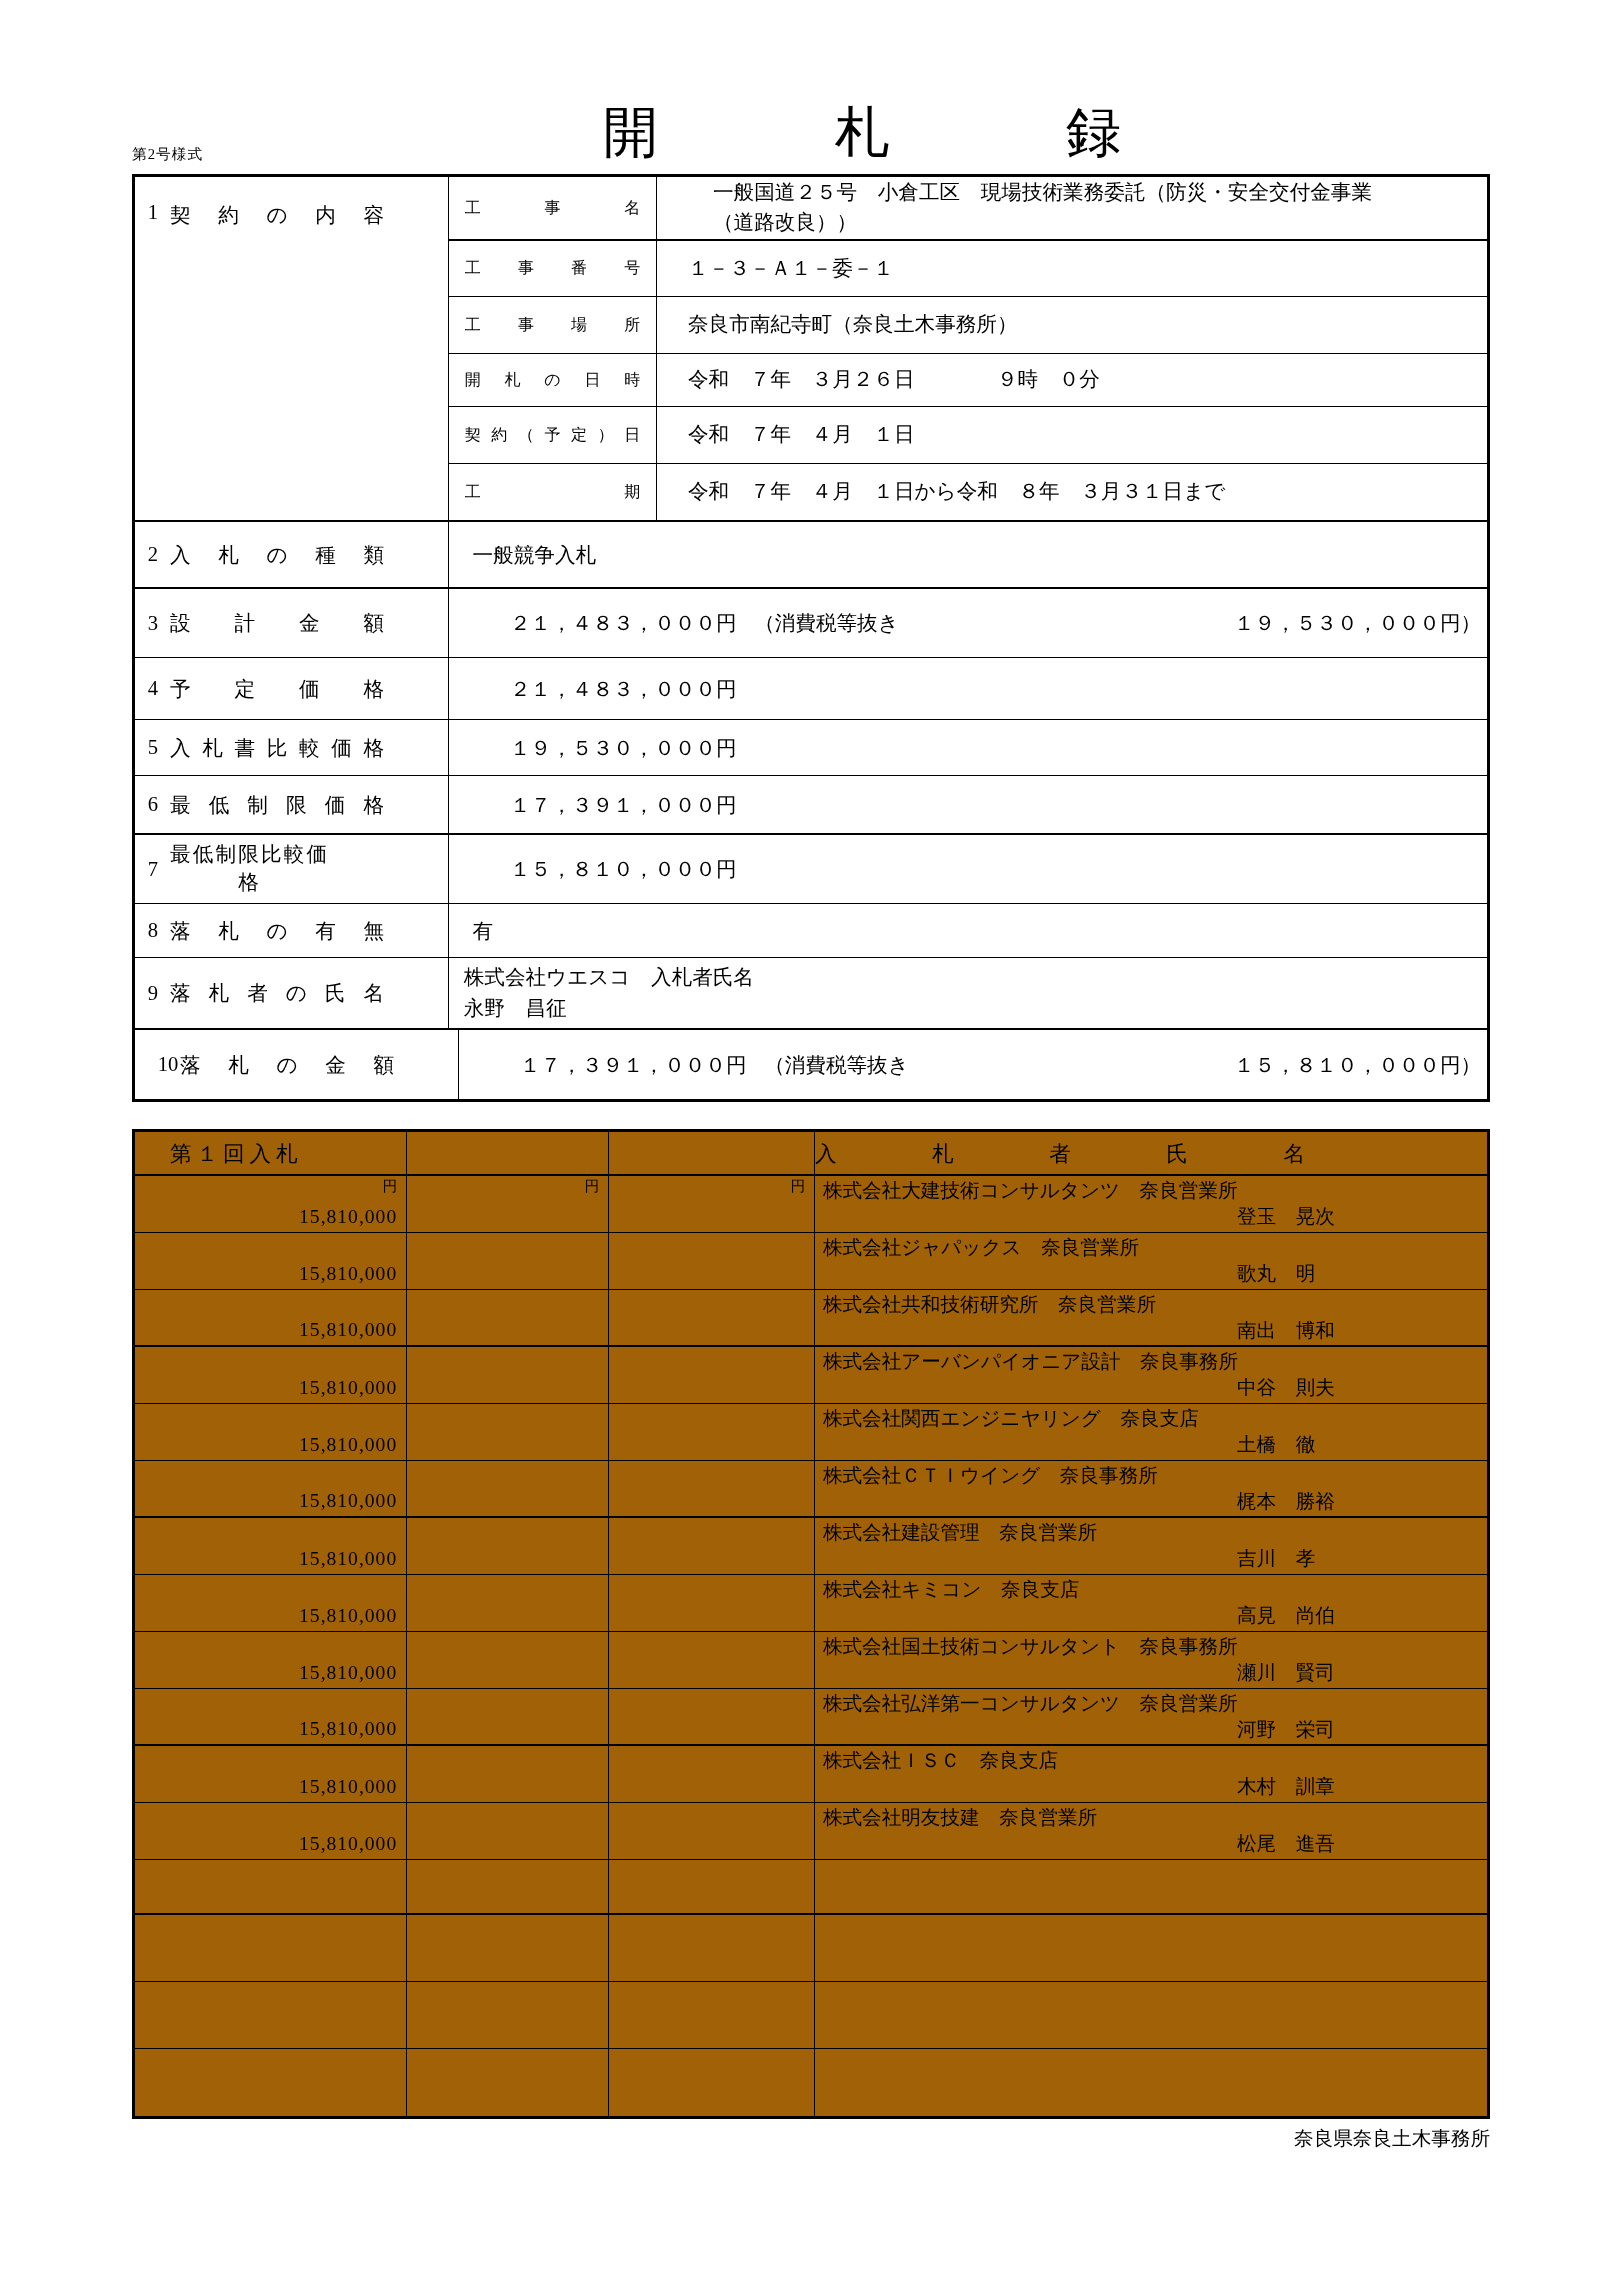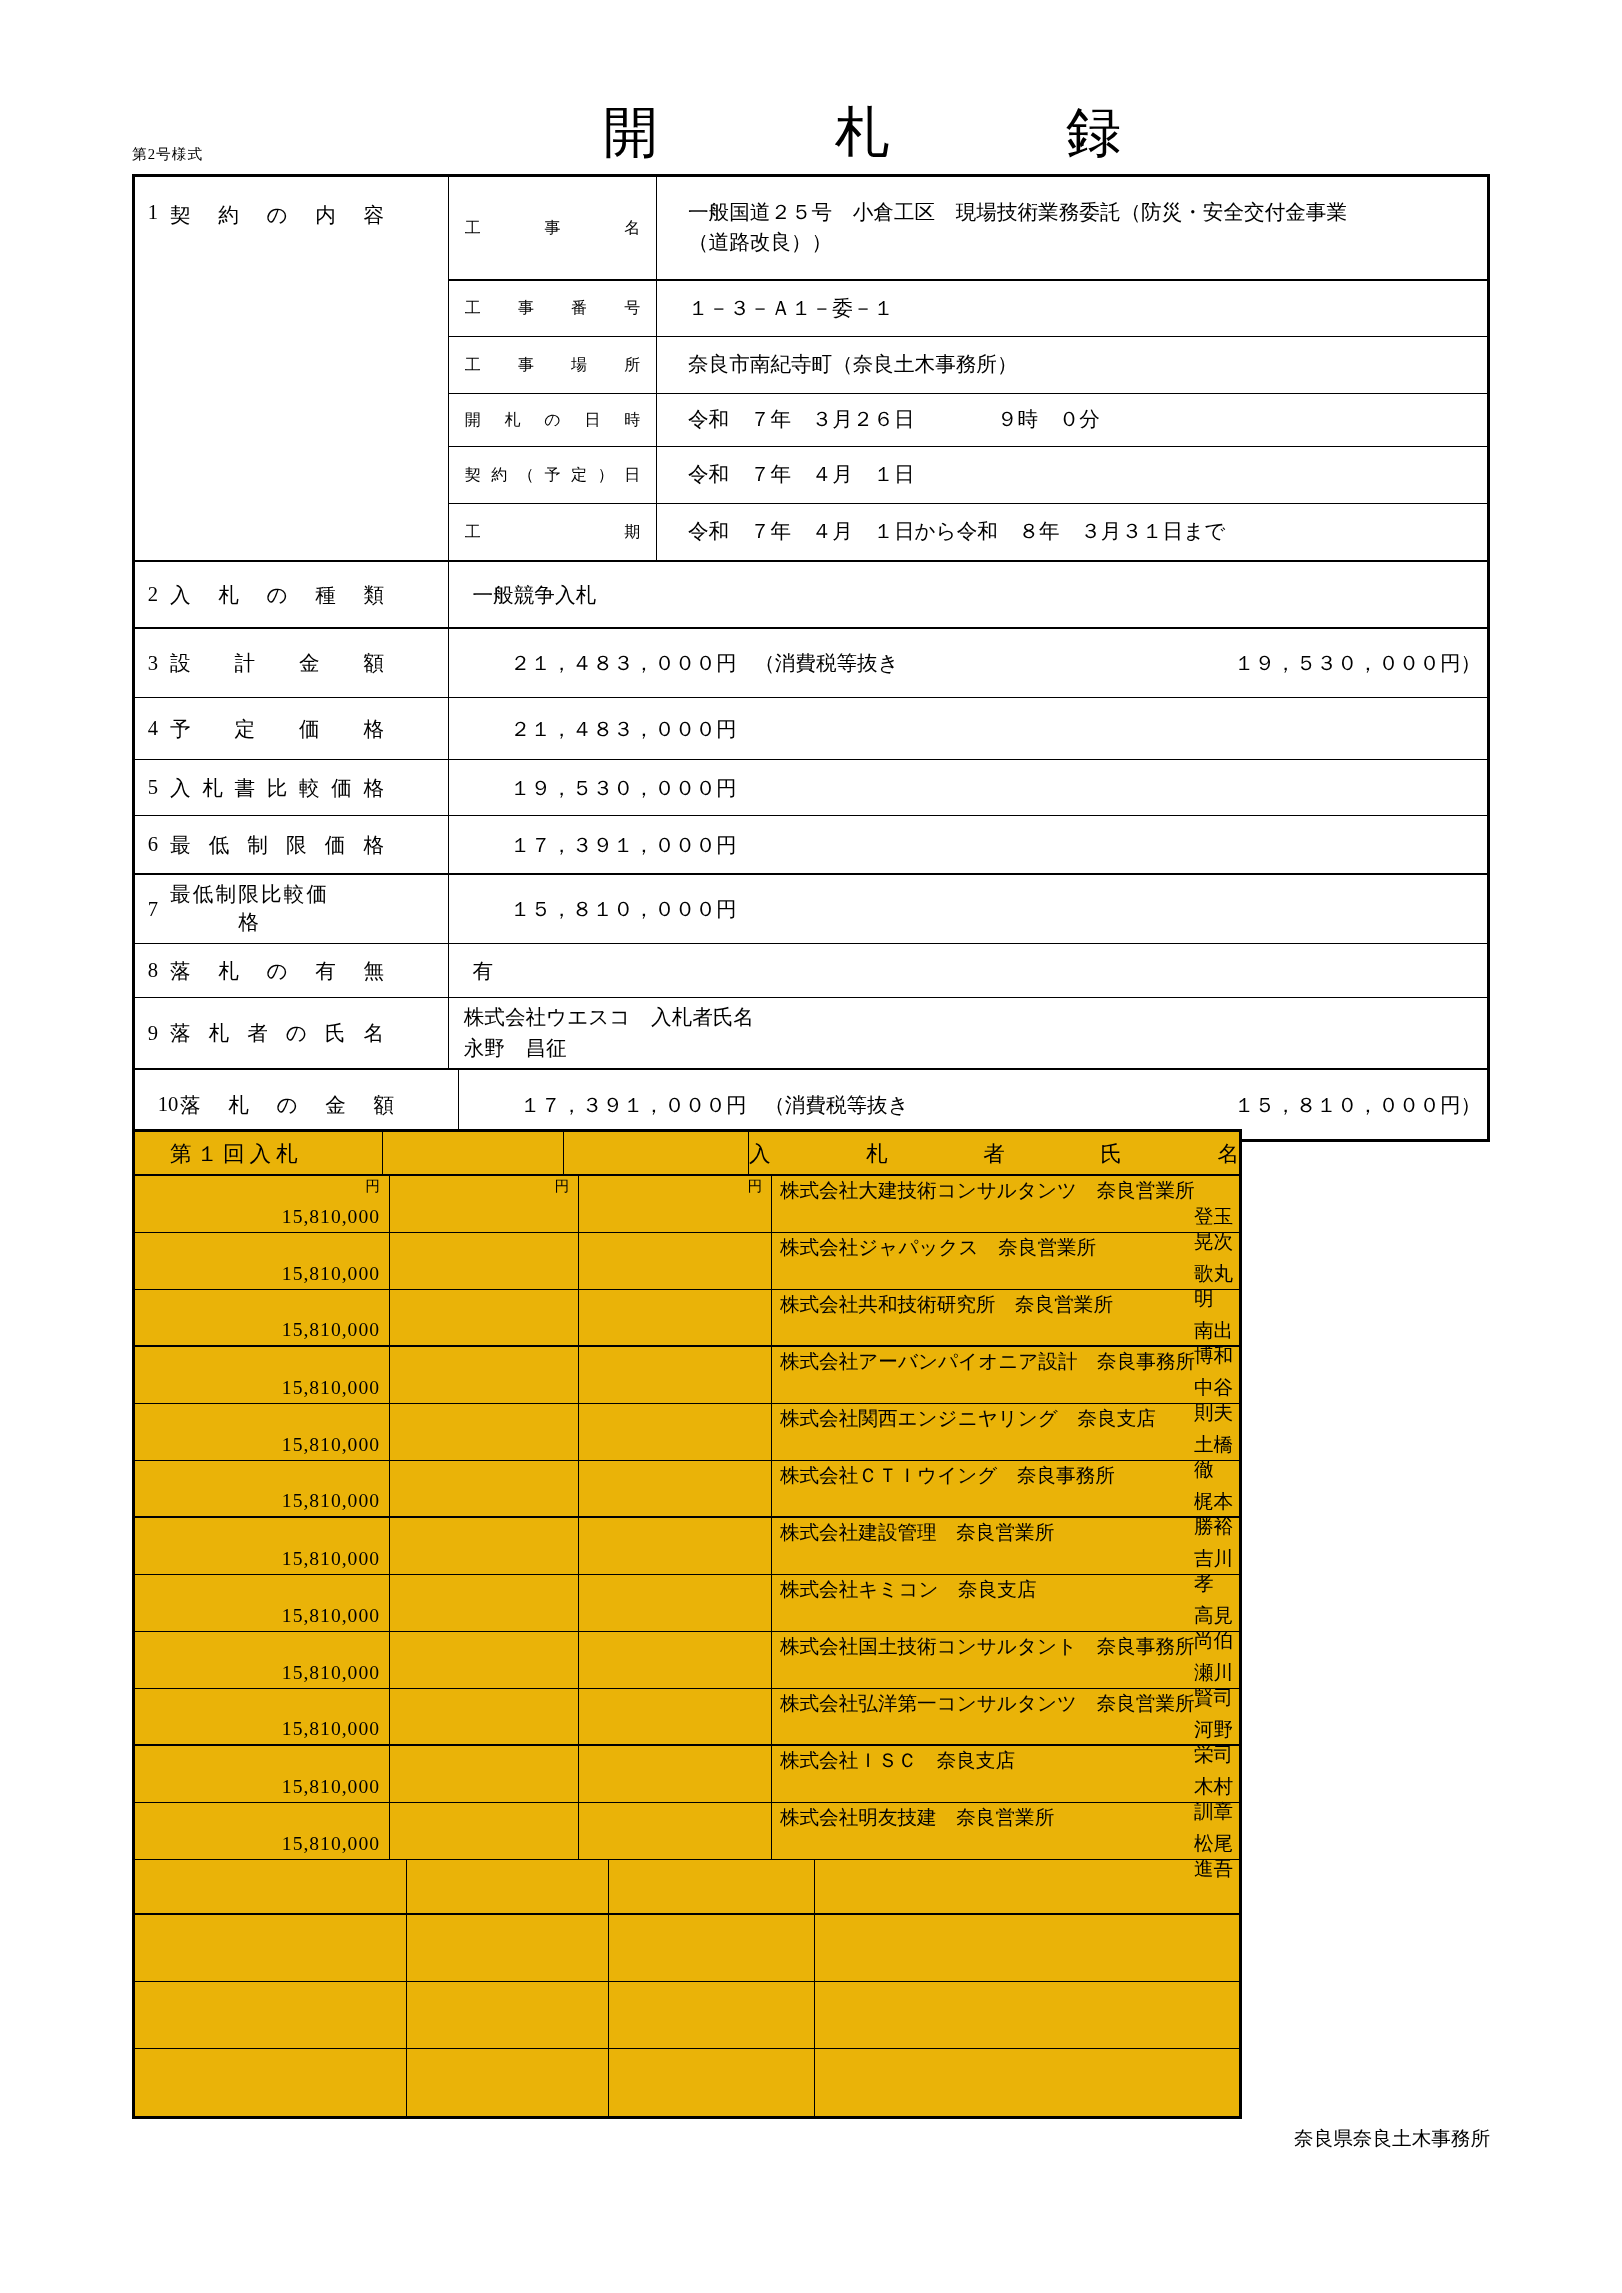--- a/index.html
+++ b/index.html
@@ -16,42 +16,42 @@
   
   .utable { position:absolute; left:132px; top:174px; width:1358px; border:3.9px solid #000; background:#fff; }
   .usection1 { display:flex; border-bottom:2.9px solid #000; }
   .ulabel-main { width:314px; border-right:1px solid #000; display:flex; align-items:flex-start; padding-top:23.5px; }
   .usub { flex:1; }
   .usub-row { display:flex; border-bottom:1px solid #000; }
   .usub-row.medium { border-bottom-width:2.9px; }
   .usub-row:last-child { border-bottom:none; }
   .subl { width:208px; border-right:1px solid #000; display:flex; align-items:center; padding:0 15.7px; }
   .subv { flex:1; display:flex; align-items:center; padding-left:31px; font-size:20.6px; white-space:pre-line; line-height:1.45; }
-  .cr0 { height:104px; } .cr1 { height:56px; } .cr2 { height:57px; }
+  .cr0 { height:64px;gap:25px; } .cr1 { height:56px; } .cr2 { height:57px; }
   .cr3 { height:53px; } .cr4 { height:57px; } .cr5 { height:56px; }
 
   .irow { display:flex; border-bottom:1px solid #000; }
   .irow.medium { border-bottom-width:2.9px; }
   .irow:last-child { border-bottom:none; }
   .ilabel { width:314px; border-right:1px solid #000; display:flex; align-items:center; }
   .rownum { flex:none; width:35px; padding-left:12.7px; font-size:20.6px; }
   .jwrap { flex:none; width:214px; font-size:20.6px; }
   .jwrap-narrow { flex:none; width:157px; font-size:20.6px; text-align:justify; text-align-last:center; line-height:1.35; }
   .ival { flex:1; display:flex; align-items:center; font-size:20.6px; }
   .val-text { padding-left:23.5px;text-align:center; }
   .val-name { padding-left:14.7px; white-space:pre-line; line-height:1.5; }
   .money-row { padding-left:61px; padding-right:5.9px; }
   .money-row .note { margin-left:17.6px; }
   .money-row .tax { margin-left:auto; }
   .ir0 { height:67px; } .ir1 { height:69px; } .ir2 { height:62px; }
   .ir3 { height:56px; } .ir4 { height:59px; } .ir5 { height:69px; }
   .ir6 { height:54px; } .ir7 { height:72px; } .ir8 { height:69px;padding-left:10px; }
 
   
-  .ltable { position:absolute; left:132px; top:1129px; width:1110px; border:3.9px solid #000; background:#eab308; }
+  .ltable { position:absolute; left:132px; top:1129px; width:1358px; border:3.9px solid #000; background:#a16207; }
   .bhead { display:flex; height:44px; border-bottom:2.9px solid #000; }
   .bhead .hc { display:flex; align-items:center; }
   .hc1 { width:272px; border-right:1px solid #000; padding-left:35px; font-size:21.6px; letter-spacing:4.9px; }
   .hc2 { width:202px; border-right:1px solid #000; }
   .hc3 { width:206px; border-right:1px solid #000; }
   .hc4 { flex:1; justify-content:flex-start; }
   .hc4 .spread { display:inline-block; width:490px; text-align:justify; text-align-last:justify; font-size:21.6px; }
 
   .brow { display:flex; height:57px; border-bottom:1px solid #000; }
   .brow.thick { border-bottom-width:2.9px; }

